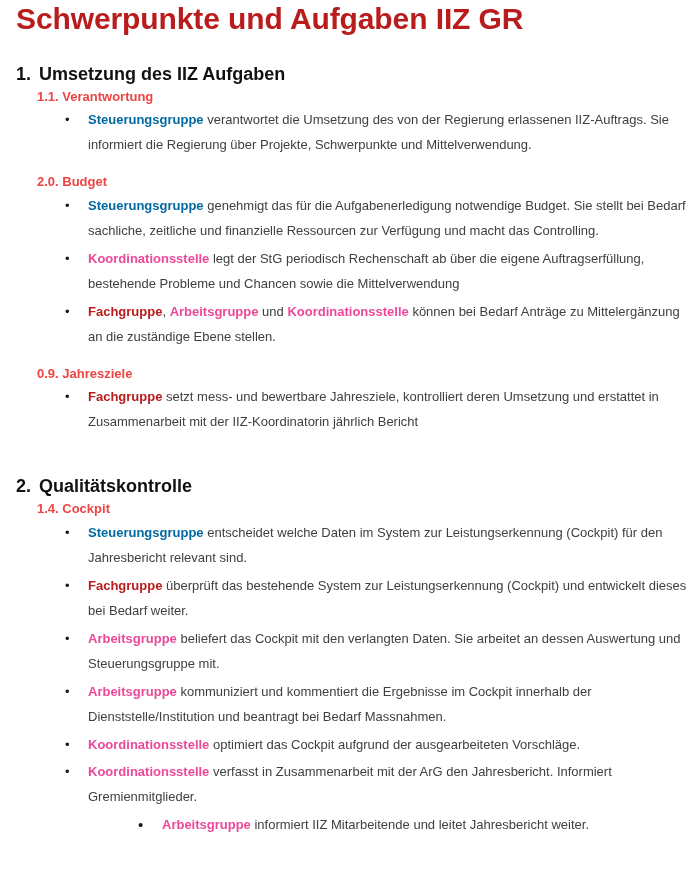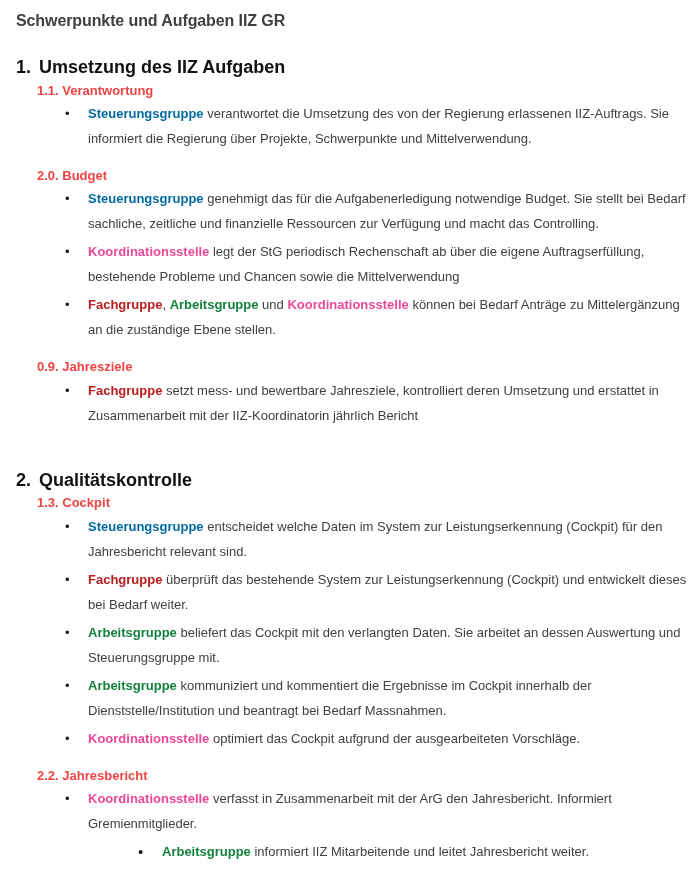--- a/index.html
+++ b/index.html
@@ -13,25 +13,25 @@
     height: 869px;
     background: #ffffff;
     font-family: "Liberation Sans", sans-serif;
     overflow: hidden;
     box-sizing: border-box;
     padding: 0 10px 0 10px;
   }
 
   
   .doc-title {
-    font-size: 16px;
+    font-size: 30px;
     font-weight: bold;
-    color: #404040;
+    color: #b91c1c;
     letter-spacing: -0.1px;
-    margin: 12px 0 0 6px;
+    margin: 2px 0 0 6px;
     line-height: 1.15;
   }
 
   
   .section {
     margin: 0;
   }
   .section-1 { margin-top: 27px; }
   .section-2 { margin-top: 42px; }
 
@@ -95,21 +95,21 @@
   }
   ul.bullets > li.spaced { margin-top: 3px; }
 
   
   .role {
     font-weight: bold;
   }
   .role-stg  { color: #0369a1; }
   .role-ks   { color: #ec4899; }
   .role-fg   { color: #b91c1c; }
-  .role-arg  { color: #15803d; }
+  .role-arg  { color: #ec4899; }
 </style>
 </head>
 <body>
 
 <div class="page">
 
   <h1 class="doc-title">Schwerpunkte und Aufgaben IIZ GR</h1>
 
   <div id="doc-body">
       <div class="section section-1">
@@ -137,31 +137,30 @@
             <li class="level-1"><span class="role role-fg">Fachgruppe</span><span> setzt mess- und bewertbare Jahresziele, kontrolliert deren Umsetzung und erstattet in Zusammenarbeit mit der IIZ-Koordinatorin jährlich Bericht</span></li>
           </ul>
         </div>
       </div>
       <div class="section section-2">
         <div class="section-head">
           <span class="section-num">2.</span>
           <span class="section-title">Qualitätskontrolle</span>
         </div>
         <div class="subsection">
-          <div class="sub-head">1.3. Cockpit</div>
+          <div class="sub-head">1.4. Cockpit</div>
           <ul class="bullets">
             <li class="level-1"><span class="role role-stg">Steuerungsgruppe</span><span> entscheidet welche Daten im System zur Leistungserkennung (Cockpit) für den Jahresbericht relevant sind.</span></li>
             <li class="level-1 spaced"><span class="role role-fg">Fachgruppe</span><span> überprüft das bestehende System zur Leistungserkennung (Cockpit) und entwickelt dieses bei Bedarf weiter.</span></li>
             <li class="level-1 spaced"><span class="role role-arg">Arbeitsgruppe</span><span> beliefert das Cockpit mit den verlangten Daten. Sie arbeitet an dessen Auswertung und Steuerungsgruppe mit.</span></li>
             <li class="level-1 spaced"><span class="role role-arg">Arbeitsgruppe</span><span> kommuniziert und kommentiert die Ergebnisse im Cockpit innerhalb der Dienststelle/Institution und beantragt bei Bedarf Massnahmen.</span></li>
             <li class="level-1 spaced"><span class="role role-ks">Koordinationsstelle</span><span> optimiert das Cockpit aufgrund der ausgearbeiteten Vorschläge.</span></li>
           </ul>
         </div>
         <div class="subsection">
-          <div class="sub-head">2.2. Jahresbericht</div>
           <ul class="bullets">
             <li class="level-1"><span class="role role-ks">Koordinationsstelle</span><span> verfasst in Zusammenarbeit mit der ArG den Jahresbericht. Informiert Gremienmitglieder.</span></li>
             <li class="level-2 spaced"><span class="role role-arg">Arbeitsgruppe</span><span> informiert IIZ Mitarbeitende und leitet Jahresbericht weiter.</span></li>
           </ul>
         </div>
       </div>
     </div>
 
 </div>
 

